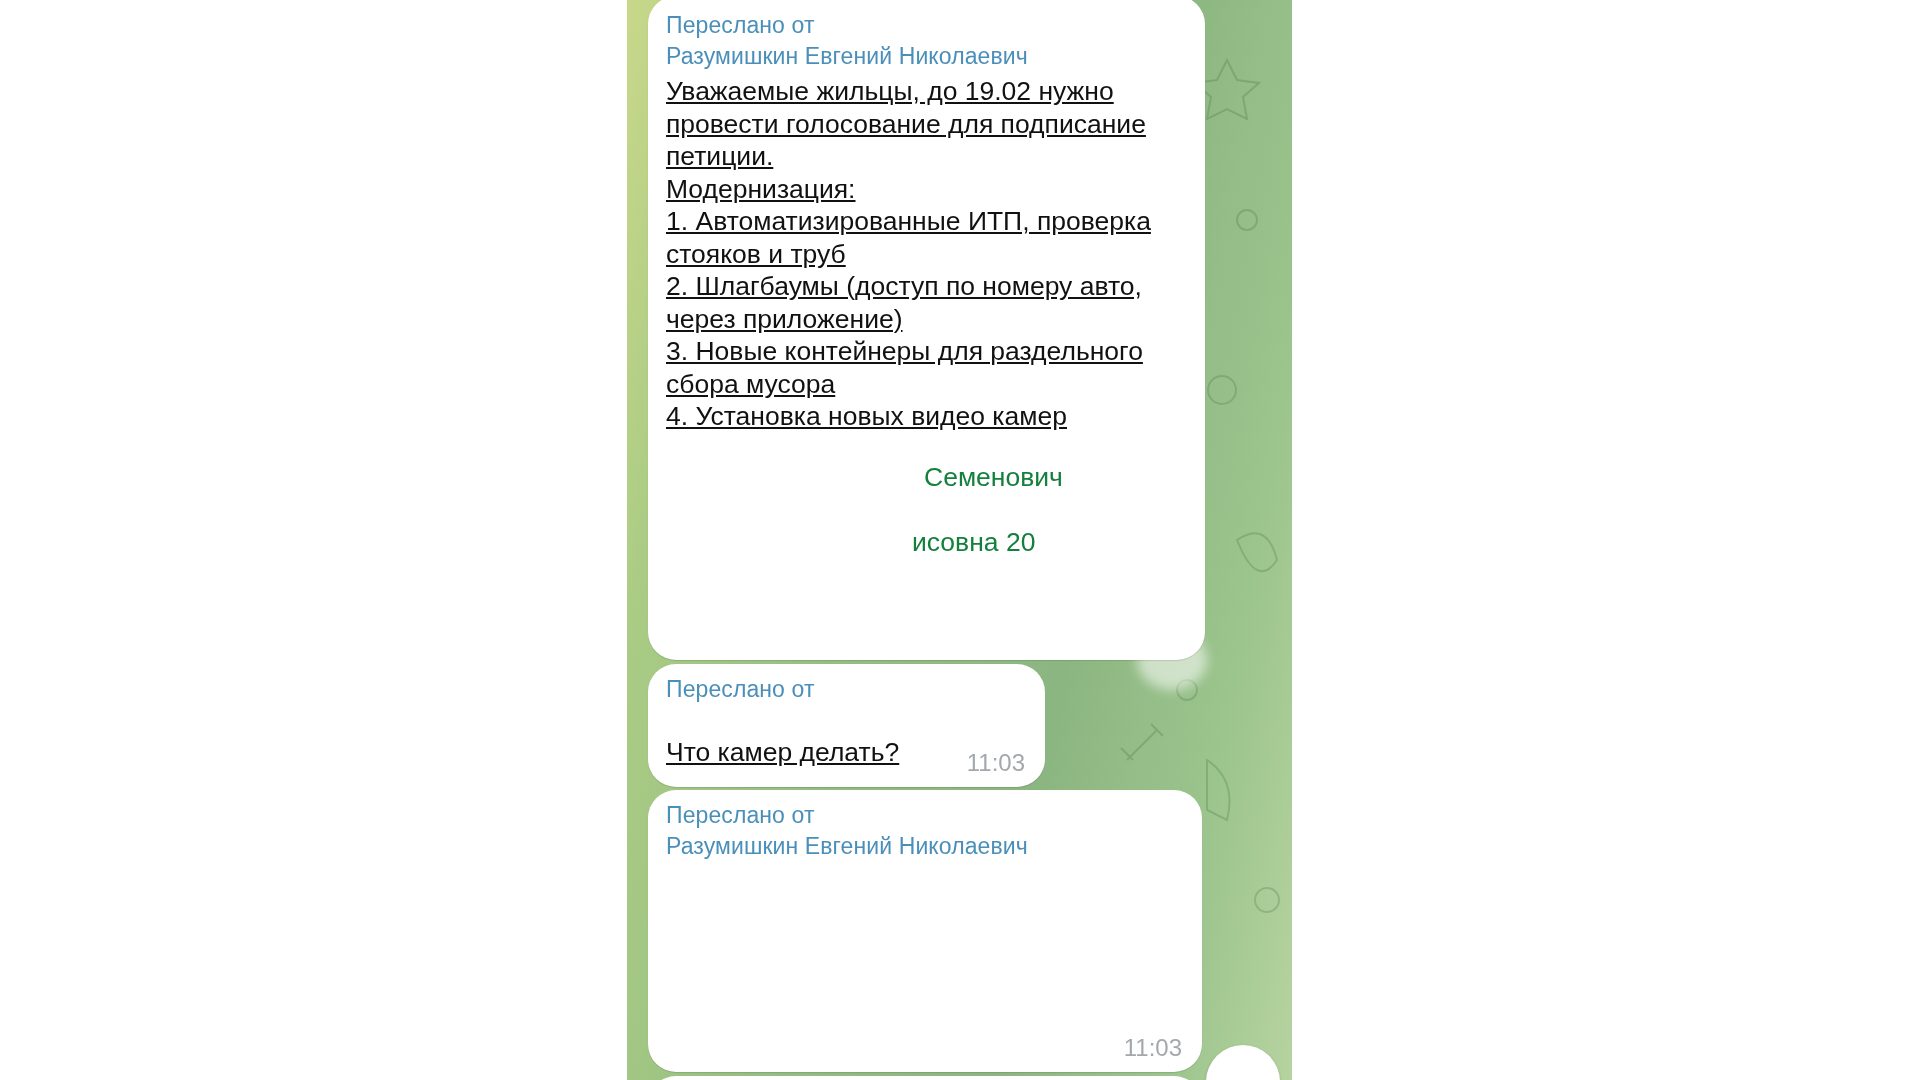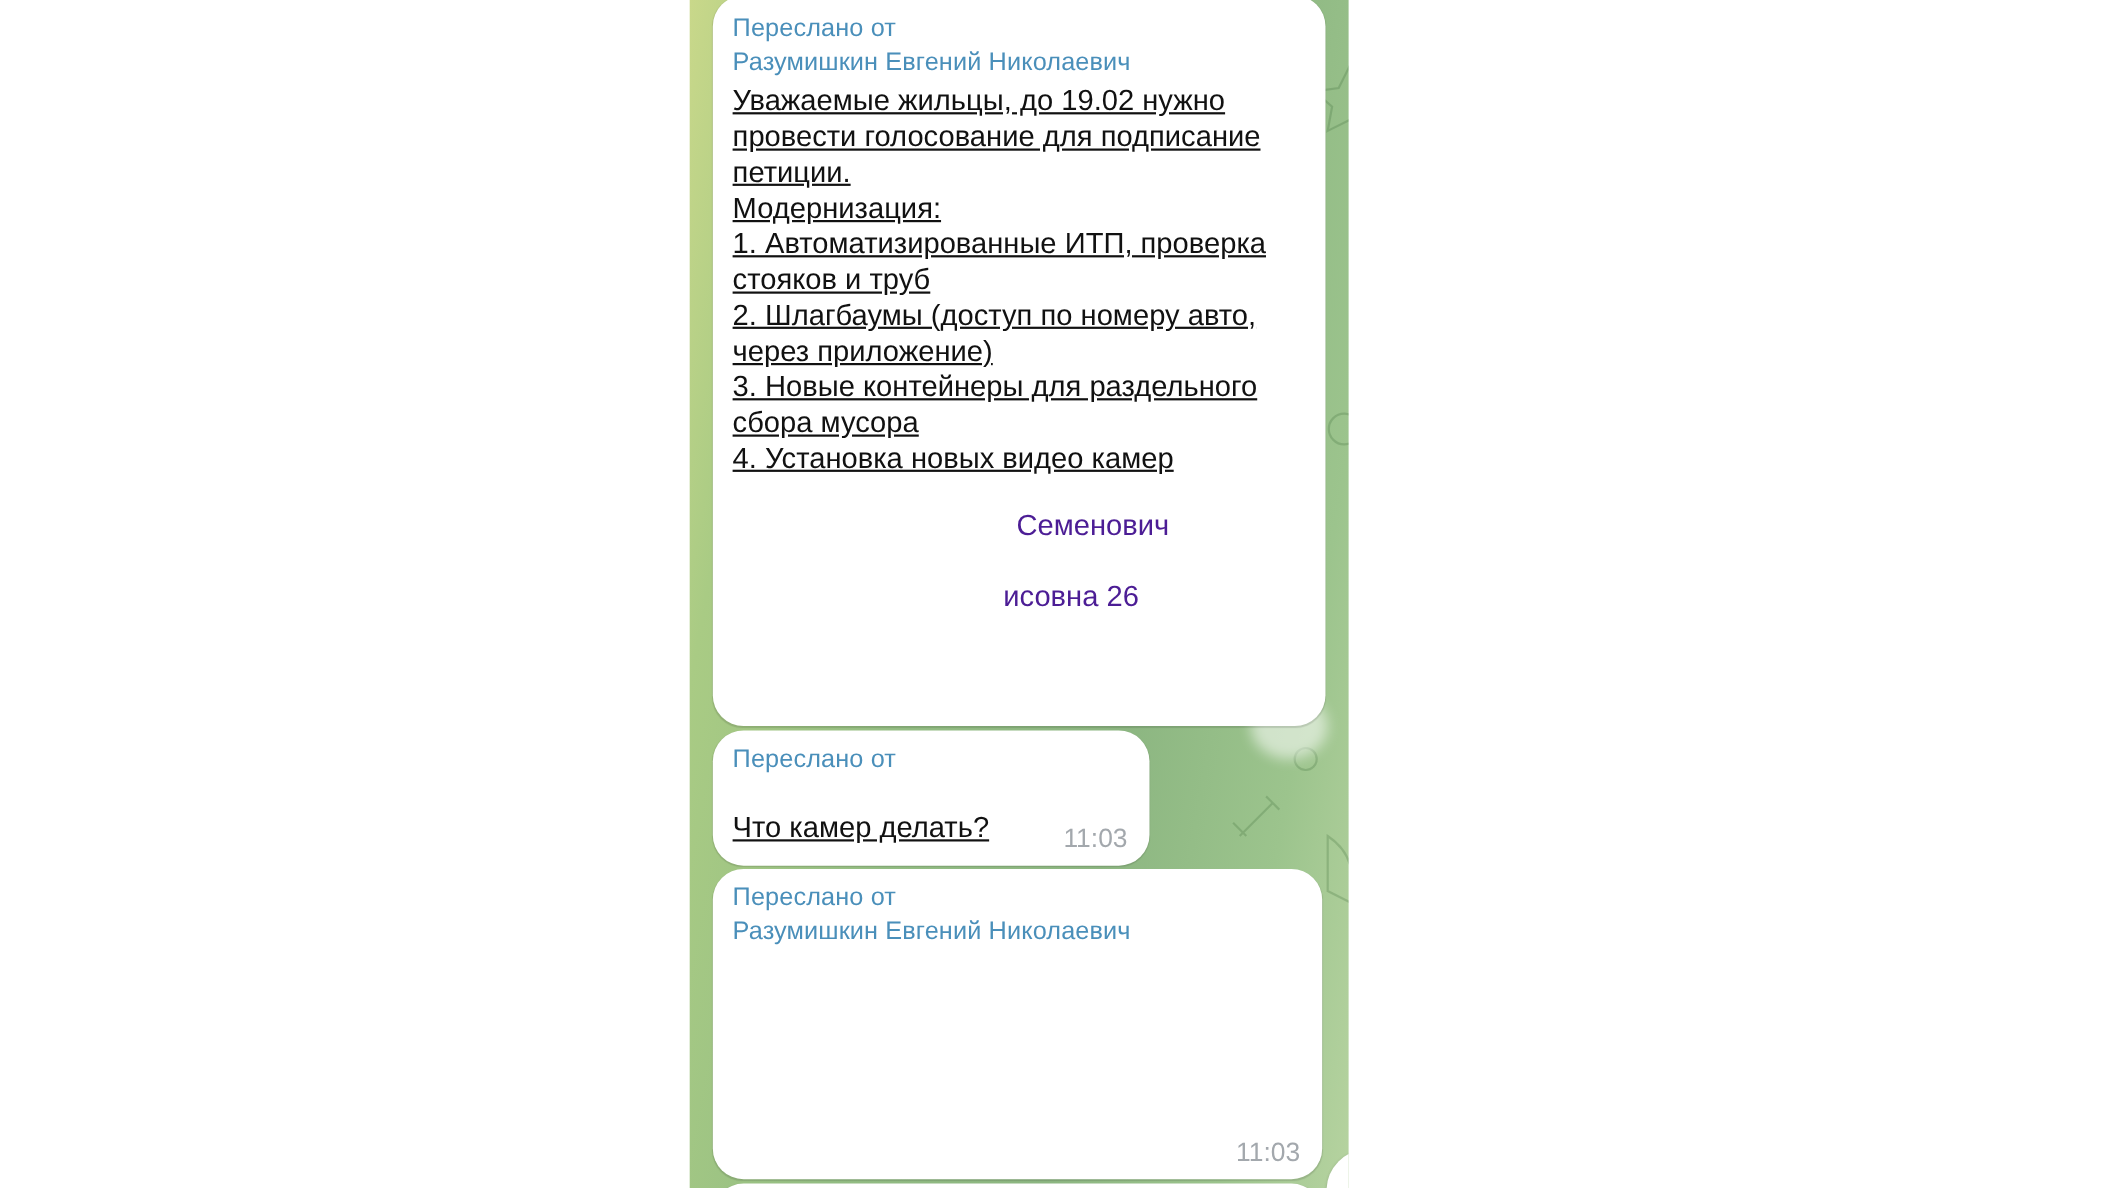--- a/index.html
+++ b/index.html
@@ -1,30 +1,30 @@
 <!DOCTYPE html>
 <html><head>
 <meta charset="utf-8">
 <style>
   html, body { margin:0; padding:0; }
   body { width:1920px; height:1080px; background:#ffffff; position:relative; overflow:hidden;
          font-family:"Liberation Sans", sans-serif; }
-  .phone { position:absolute; left:627px; top:0; width:599px; height:1080px; overflow:hidden;
+  .phone { position:absolute; left:627px; top:0; width:665px; height:1080px; overflow:hidden;
            background: linear-gradient(100deg, #c9d88a 0%, #a9cb84 14%, #93bd83 40%, #8cb681 65%, #9cc48d 85%, #b6d3a0 100%); }
   .pattern { position:absolute; inset:0; opacity:0.25; }
   .bubble { position:absolute; left:21px; background:#ffffff; border-radius:28px; box-sizing:border-box;
             padding:10px 18px 12px 18px; box-shadow:0 1px 1px rgba(0,0,0,0.12); }
   .fwd { color:#4a8fba; font-size:23px; line-height:31px; letter-spacing:0.1px; white-space:nowrap; }
   .body-text { color:#111; font-size:26.5px; line-height:32.5px; white-space:pre-line;text-decoration:underline; }
   .time { position:absolute; right:20px; bottom:10px; color:#a3a8ad; font-size:24px; }
   .b1 { top:-4px; width:557px; height:664px; padding-top:14px; }
   .b2 { top:664px; width:397px; height:123px; }
   .b3 { top:790px; width:554px; height:282px; }
   .b4 { top:1076px; width:554px; height:60px; }
-  .names { position:absolute; left:18px; right:18px; color:#4c1d95; font-size:26.5px; line-height:32.5px; }
+  .names { position:absolute; left:18px; right:18px; color:#15803d; font-size:26.5px; line-height:32.5px; }
   .scroll-btn { position:absolute; left:579px; top:1045px; width:74px; height:74px; border-radius:50%;
                 background:#ffffff; box-shadow:0 1px 3px rgba(0,0,0,0.2); display:flex; justify-content:center; }
   .scroll-btn span { margin-top:18px; color:#6d7378; font-size:28px; }
   .glow { position:absolute; background:rgba(255,255,255,0.55); border-radius:50%; filter:blur(6px); }
 </style>
 </head>
 <body>
 
 <div class="phone">
   <svg class="pattern" width="665" height="1080">
@@ -52,21 +52,21 @@
 1. Автоматизированные ИТП, проверка
 стояков и труб
 2. Шлагбаумы (доступ по номеру авто,
 через приложение)
 3. Новые контейнеры для раздельного
 сбора мусора
 4. Установка новых видео камер</div>
     <div class="names" style="top:465px;">
       <div style="padding-left:258px;">Семенович</div>
       <div style="height:32.5px;"></div>
-      <div style="padding-left:246px;">исовна 26</div>
+      <div style="padding-left:246px;">исовна 20</div>
     </div>
   </div>
 
   <div class="bubble b2">
     <div class="fwd">Переслано от</div>
     <div class="fwd" style="height:31px;"></div>
     <div class="body-text">Что камер делать?</div>
     <span class="time">11:03</span>
   </div>
 

